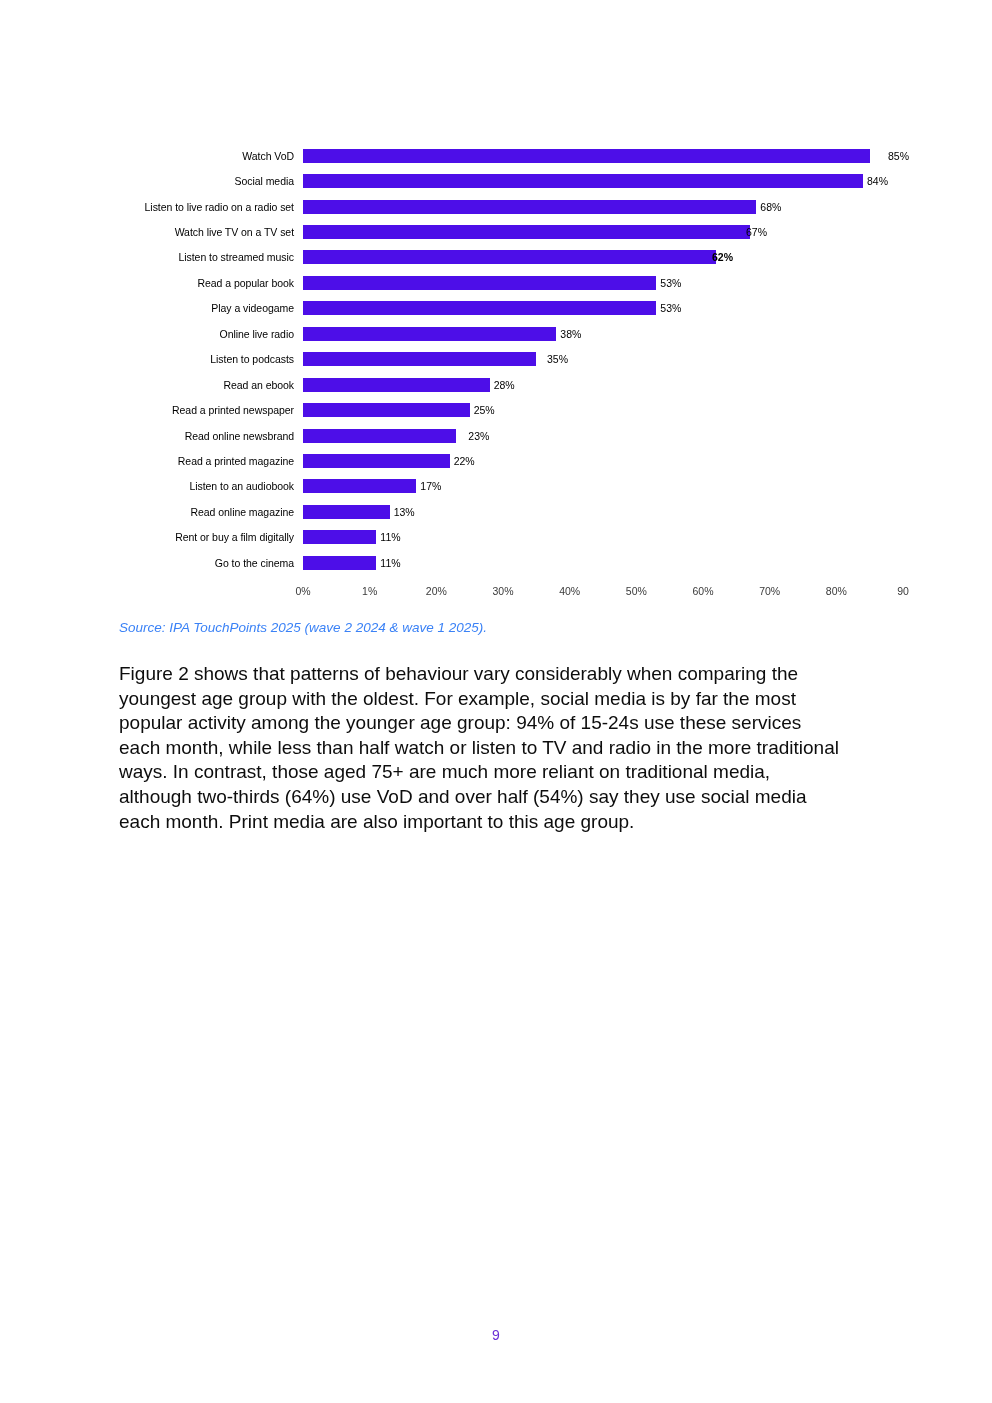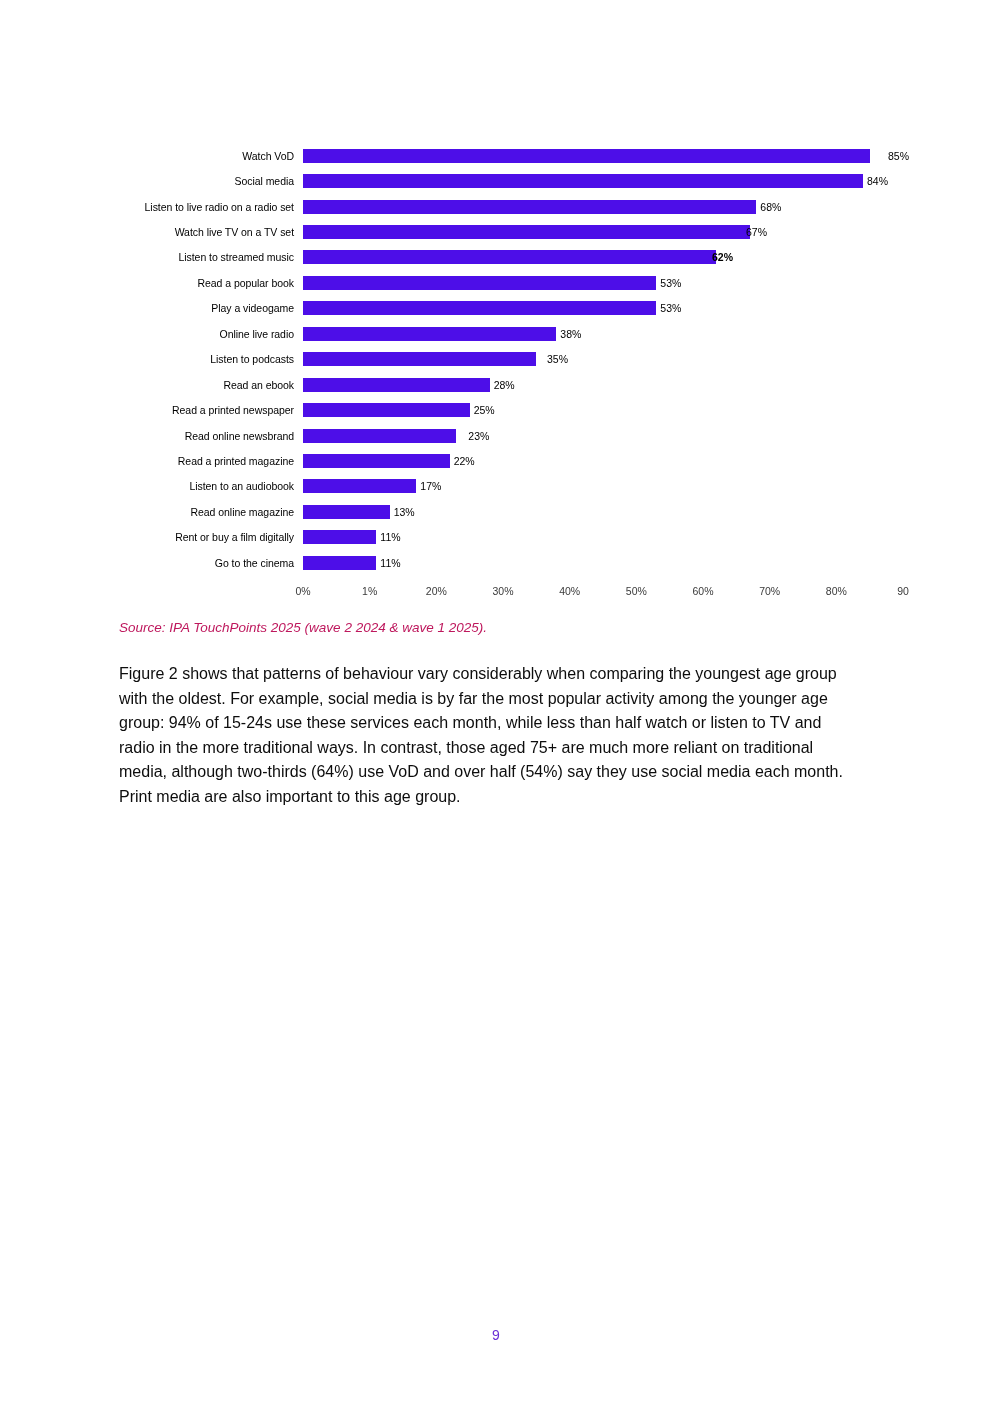--- a/index.html
+++ b/index.html
@@ -106,31 +106,31 @@
     white-space: nowrap;
   }
 
   
   .source {
     position: absolute;
     left: 119px;
     top: 620px;
     font-size: 13.5px;
     font-style: italic;
-    color: #be185d;
+    color: #3b82f6;
     white-space: nowrap;
   }
 
   
   .body-para {
     position: absolute;
     left: 119px;
     top: 662px;
     width: 726px;
-    font-size: 16px;
+    font-size: 19px;
     line-height: 24.6px;
     color: #0d0d0d;
     text-align: left;
   }
 
   
   .page-number {
     position: absolute;
     left: 0;
     right: 0;

